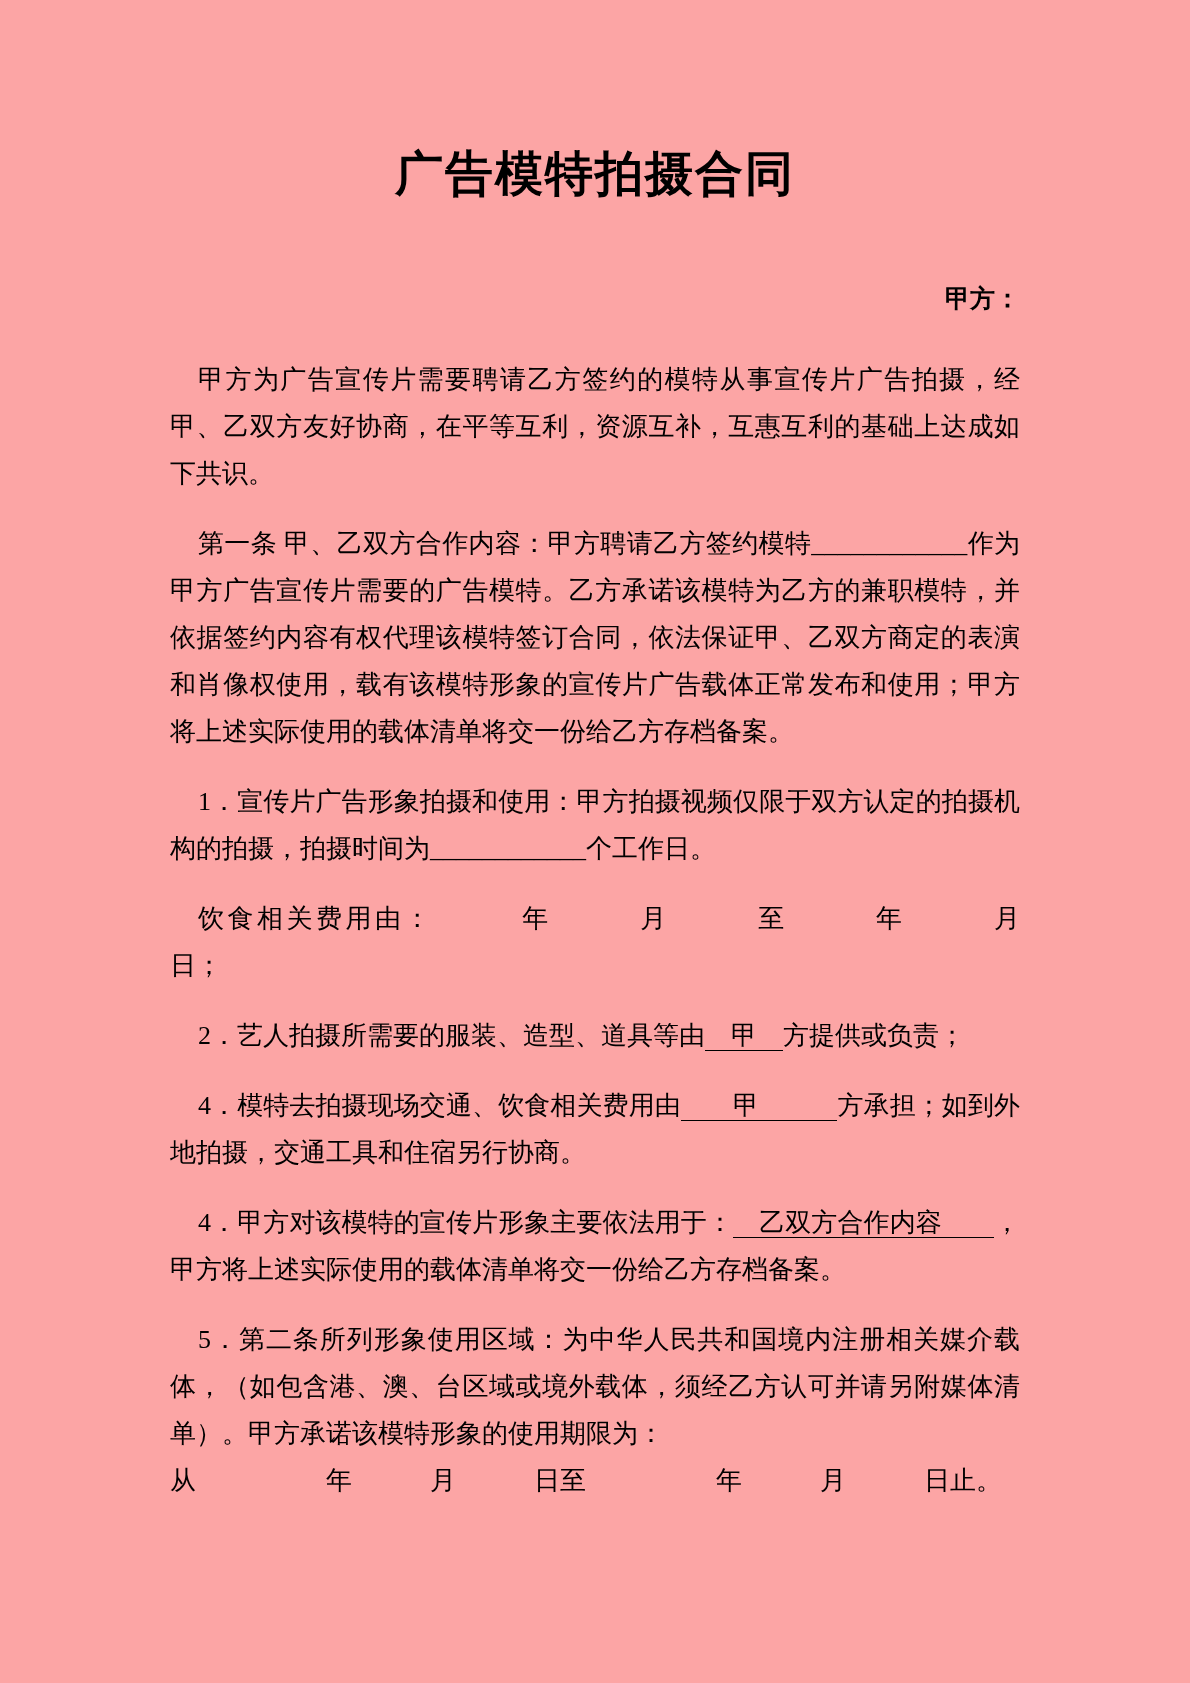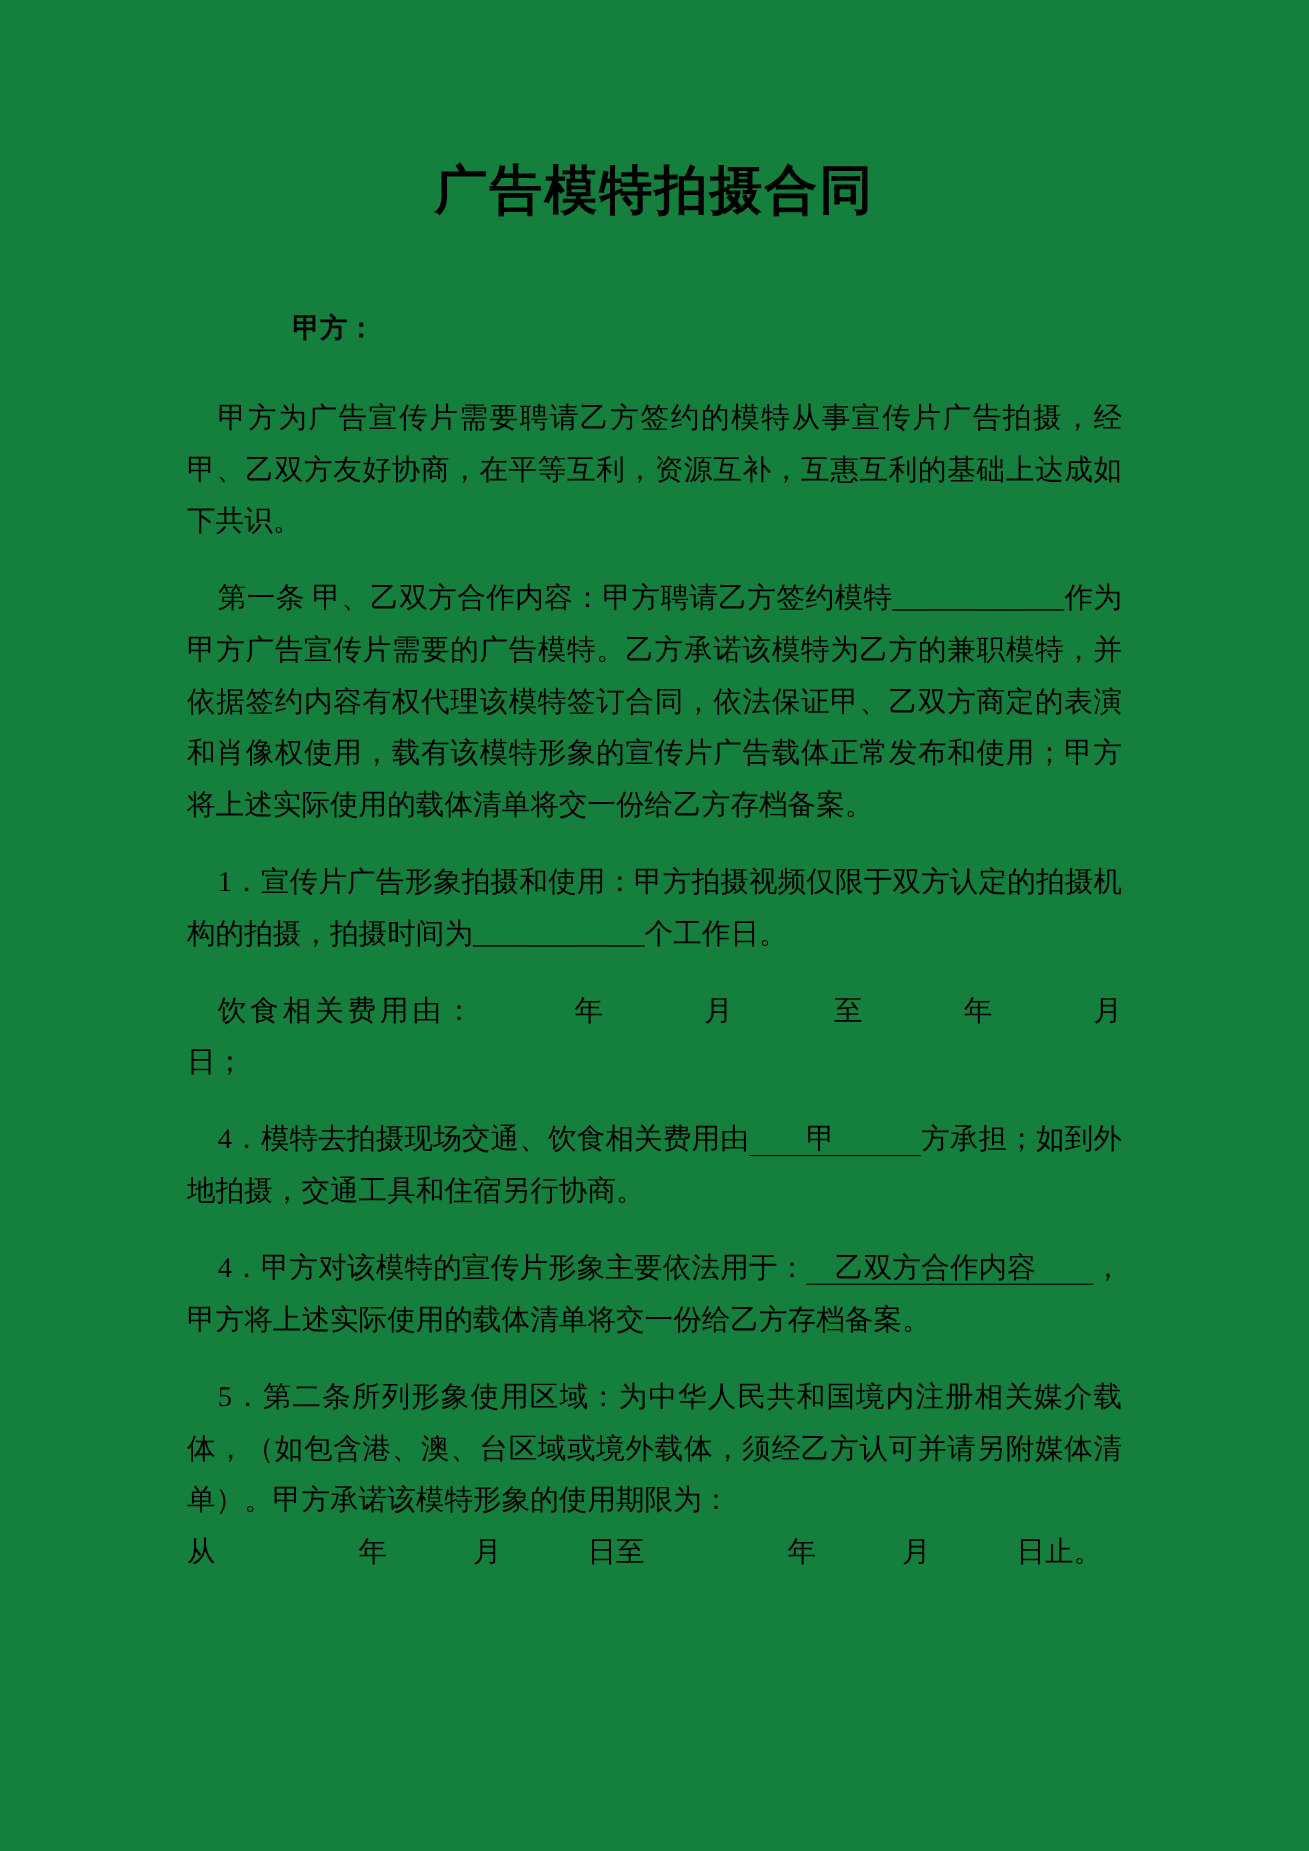--- a/index.html
+++ b/index.html
@@ -13,36 +13,37 @@
     font-family: "Liberation Serif", "DejaVu Serif", serif;
     color: #000000;
     box-sizing: border-box;
     overflow: hidden;
   }
   .page {
     box-sizing: border-box;
     width: 1190px;
     height: 1683px;
     padding: 145px 170px 0 170px;
-    background: #15803d;
+    background: #fca5a5;
   }
   .title {
     font-size: 48px;
     font-weight: 700;
     text-align: center;
     margin: 0 0 80px 0;
     letter-spacing: 2px;
     line-height: 1.2;
   }
   .party {
     font-size: 25px;
     font-weight: 700;
     margin: 0 0 42px 0;
     padding-left: 96px;
     line-height: 31px;
+    text-align: right;
   }
   .party.last {
     margin-bottom: 50px;
   }
   .para {
     font-size: 26px;
     line-height: 47px;
     margin: 0 0 23px 0;
     text-align: justify;
   }
@@ -63,18 +64,19 @@
   <h1 class="title">广告模特拍摄合同</h1>
 
   <p class="party">甲方：</p>
 
 
   <div>
       <p class="para indent"><span>甲方为广告宣传片需要聘请乙方签约的模特从事宣传片广告拍摄，经甲、乙双方友好协商，在平等互利，资源互补，互惠互利的基础上达成如下共识。</span></p>
       <p class="para indent"><span>第一条 甲、乙双方合作内容：甲方聘请乙方签约模特____________作为甲方广告宣传片需要的广告模特。乙方承诺该模特为乙方的兼职模特，并依据签约内容有权代理该模特签订合同，依法保证甲、乙双方商定的表演和肖像权使用，载有该模特形象的宣传片广告载体正常发布和使用；甲方将上述实际使用的载体清单将交一份给乙方存档备案。</span></p>
       <p class="para indent"><span>1．宣传片广告形象拍摄和使用：甲方拍摄视频仅限于双方认定的拍摄机构的拍摄，拍摄时间为____________个工作日。</span></p>
       <p class="para indent"><span>饮食相关费用由：　　　年　　　月　　　至　　　年　　　月　　　日；</span></p>
+      <p class="para indent"><span>2．艺人拍摄所需要的服装、造型、道具等由</span><span class="u">　甲　</span><span>方提供或负责；</span></p>
       <p class="para indent"><span>4．模特去拍摄现场交通、饮食相关费用由</span><span class="u">　　甲　　　</span><span>方承担；如到外地拍摄，交通工具和住宿另行协商。</span></p>
       <p class="para indent"><span>4．甲方对该模特的宣传片形象主要依法用于：</span><span class="u">　乙双方合作内容　　</span><span>，甲方将上述实际使用的载体清单将交一份给乙方存档备案。</span></p>
       <p class="para indent nogap"><span>5．第二条所列形象使用区域：为中华人民共和国境内注册相关媒介载体，（如包含港、澳、台区域或境外载体，须经乙方认可并请另附媒体清单）。甲方承诺该模特形象的使用期限为：</span></p>
       <p class="para"><span>从　　　　　年　　　月　　　日至　　　　　年　　　月　　　日止。</span></p>
     </div>
 </div>
 
 </body></html>

